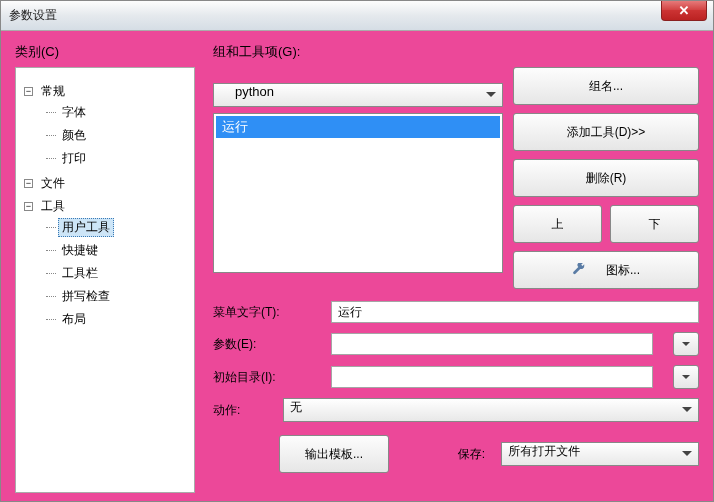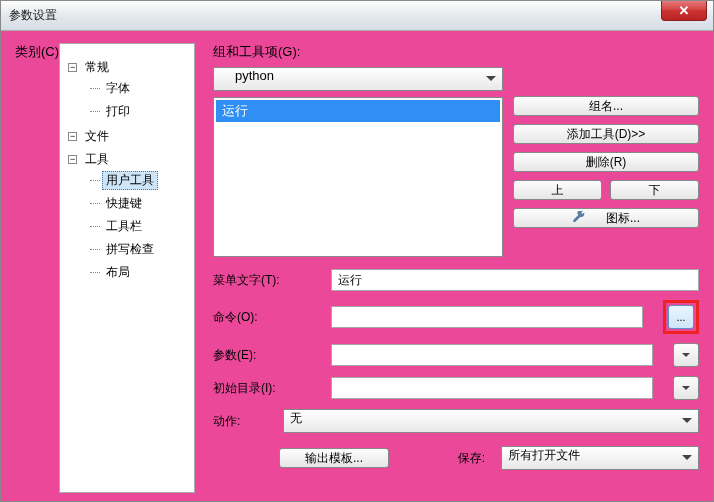--- a/index.html
+++ b/index.html
@@ -41,20 +41,21 @@
   cursor: pointer;
 }
 .content {
   display: flex;
   height: calc(100% - 30px);
   padding: 12px 14px 8px 14px;
 }
 .left {
   width: 180px;
   display: flex;
+  flex-direction: column;
   justify-content: space-between;
 }
 .left-label { font-size: 13px; margin-bottom: 6px; }
 .tree {
   flex: 1;
   border: 1px solid #aaa;
   background: #fff;
   padding: 12px 2px;
   overflow: auto;
 }
@@ -141,21 +142,21 @@
 .list-item {
   padding: 2px 6px;
   font-size: 13px;
   cursor: pointer;
 }
 .list-item.selected {
   background: #2f8ff5;
   color: #fff;
 }
 .btn {
-  height: 20px;
+  height: 38px;
   border: 1px solid #888;
   background: linear-gradient(#fdfdfd, #e6e6e6);
   border-radius: 3px;
   font-size: 12px;
   cursor: pointer;
   display: flex;
   align-items: center;
   justify-content: center;
   padding: 0 8px;
 }
@@ -250,20 +251,21 @@
   </div>
 
   <div class="content">
     <div class="left">
       <div class="left-label">类别(C)</div>
       <div class="tree">
         <ul class="lvl0">
           <li><span class="toggle">−</span><span class="node">常规</span>
             <ul class="lvl1 branch">
               <li><span class="dash"></span><span class="node">字体</span></li>
+              <li><span class="dash"></span><span class="node">颜色</span></li>
               <li><span class="dash"></span><span class="node">打印</span></li>
             </ul>
           </li>
           <li><span class="toggle">−</span><span class="node">文件</span>
           </li>
           <li><span class="toggle">−</span><span class="node">工具</span>
             <ul class="lvl1 branch">
               <li><span class="dash"></span><span class="node selected">用户工具</span></li>
               <li><span class="dash"></span><span class="node">快捷键</span></li>
               <li><span class="dash"></span><span class="node">工具栏</span></li>
@@ -302,27 +304,20 @@
           </div>
         </div>
       </div>
 
       <div class="form">
         <div class="form-row">
           <div class="form-label">菜单文字(T):</div>
           <input class="form-input" value="运行" style="">
         </div>
         <div class="form-row">
-          <div class="form-label">命令(O):</div>
-          <input class="form-input" value="" style="">
-          <div class="highlight-box">
-            <div class="small-btn">...</div>
-          </div>
-        </div>
-        <div class="form-row">
           <div class="form-label">参数(E):</div>
           <input class="form-input" value="" style="">
           <div class="small-btn down-arrow"></div>
         </div>
         <div class="form-row">
           <div class="form-label">初始目录(I):</div>
           <input class="form-input" value="" style="">
           <div class="small-btn down-arrow"></div>
         </div>
         <div class="form-row">

